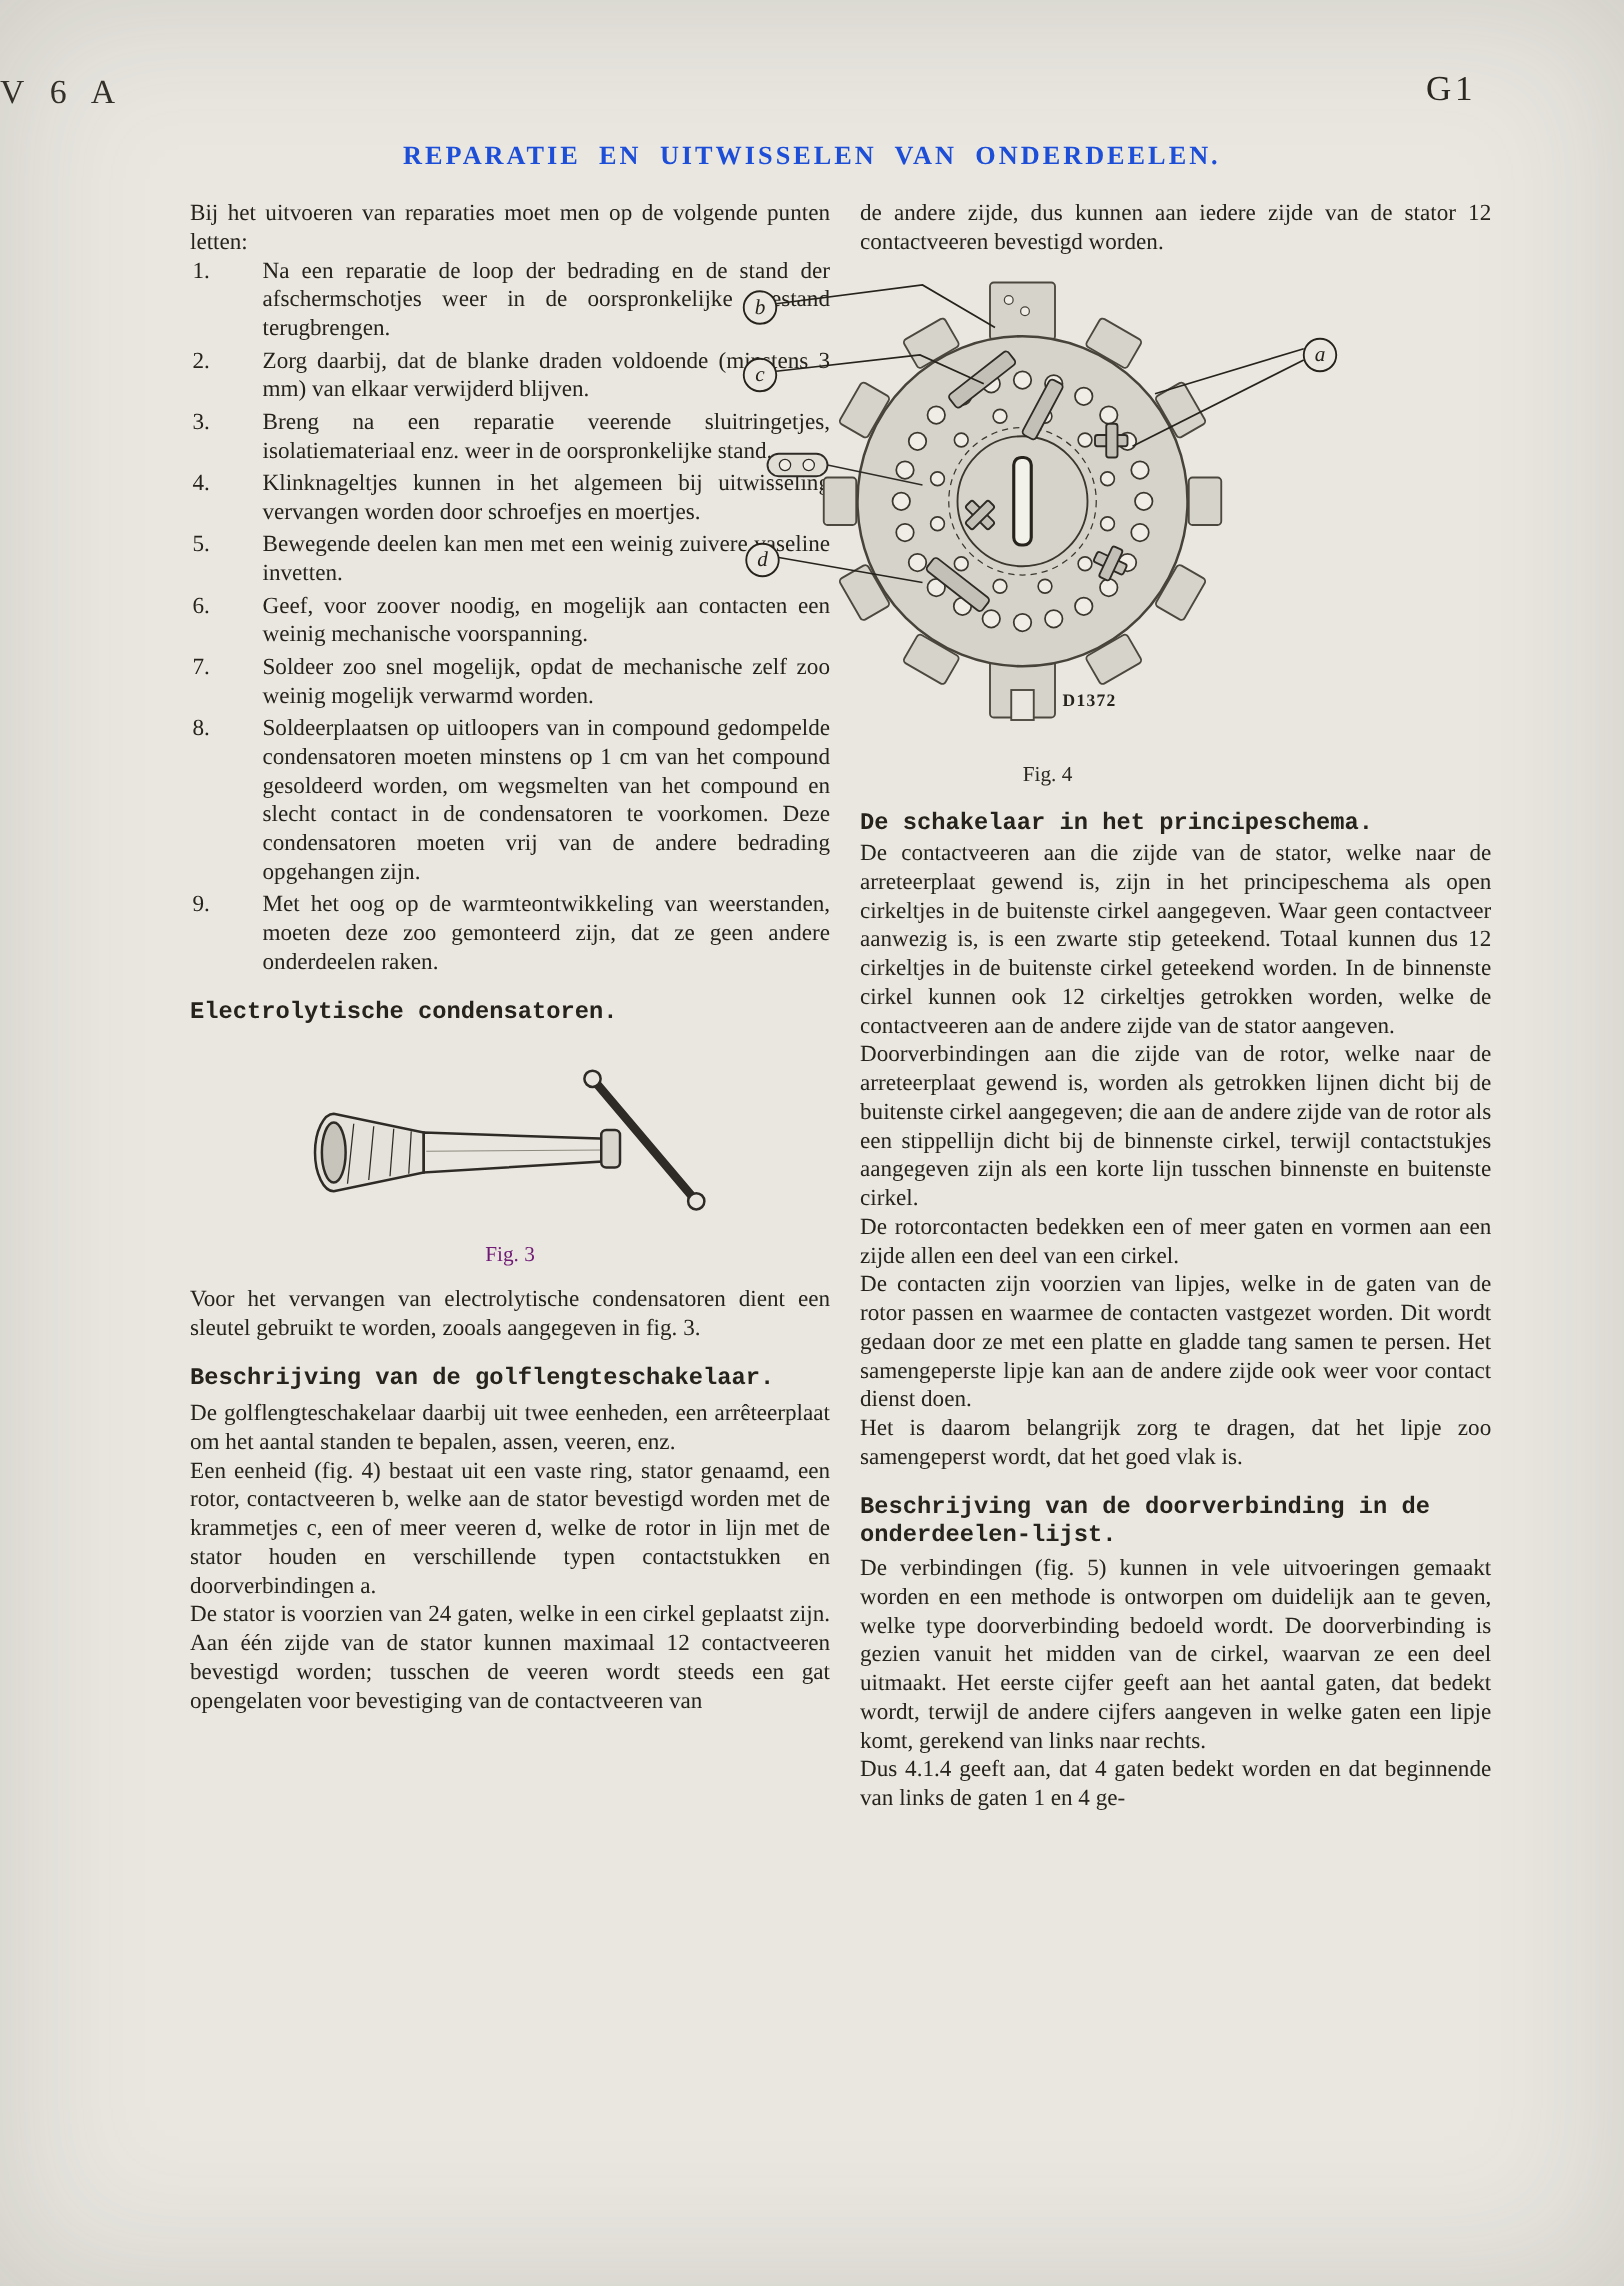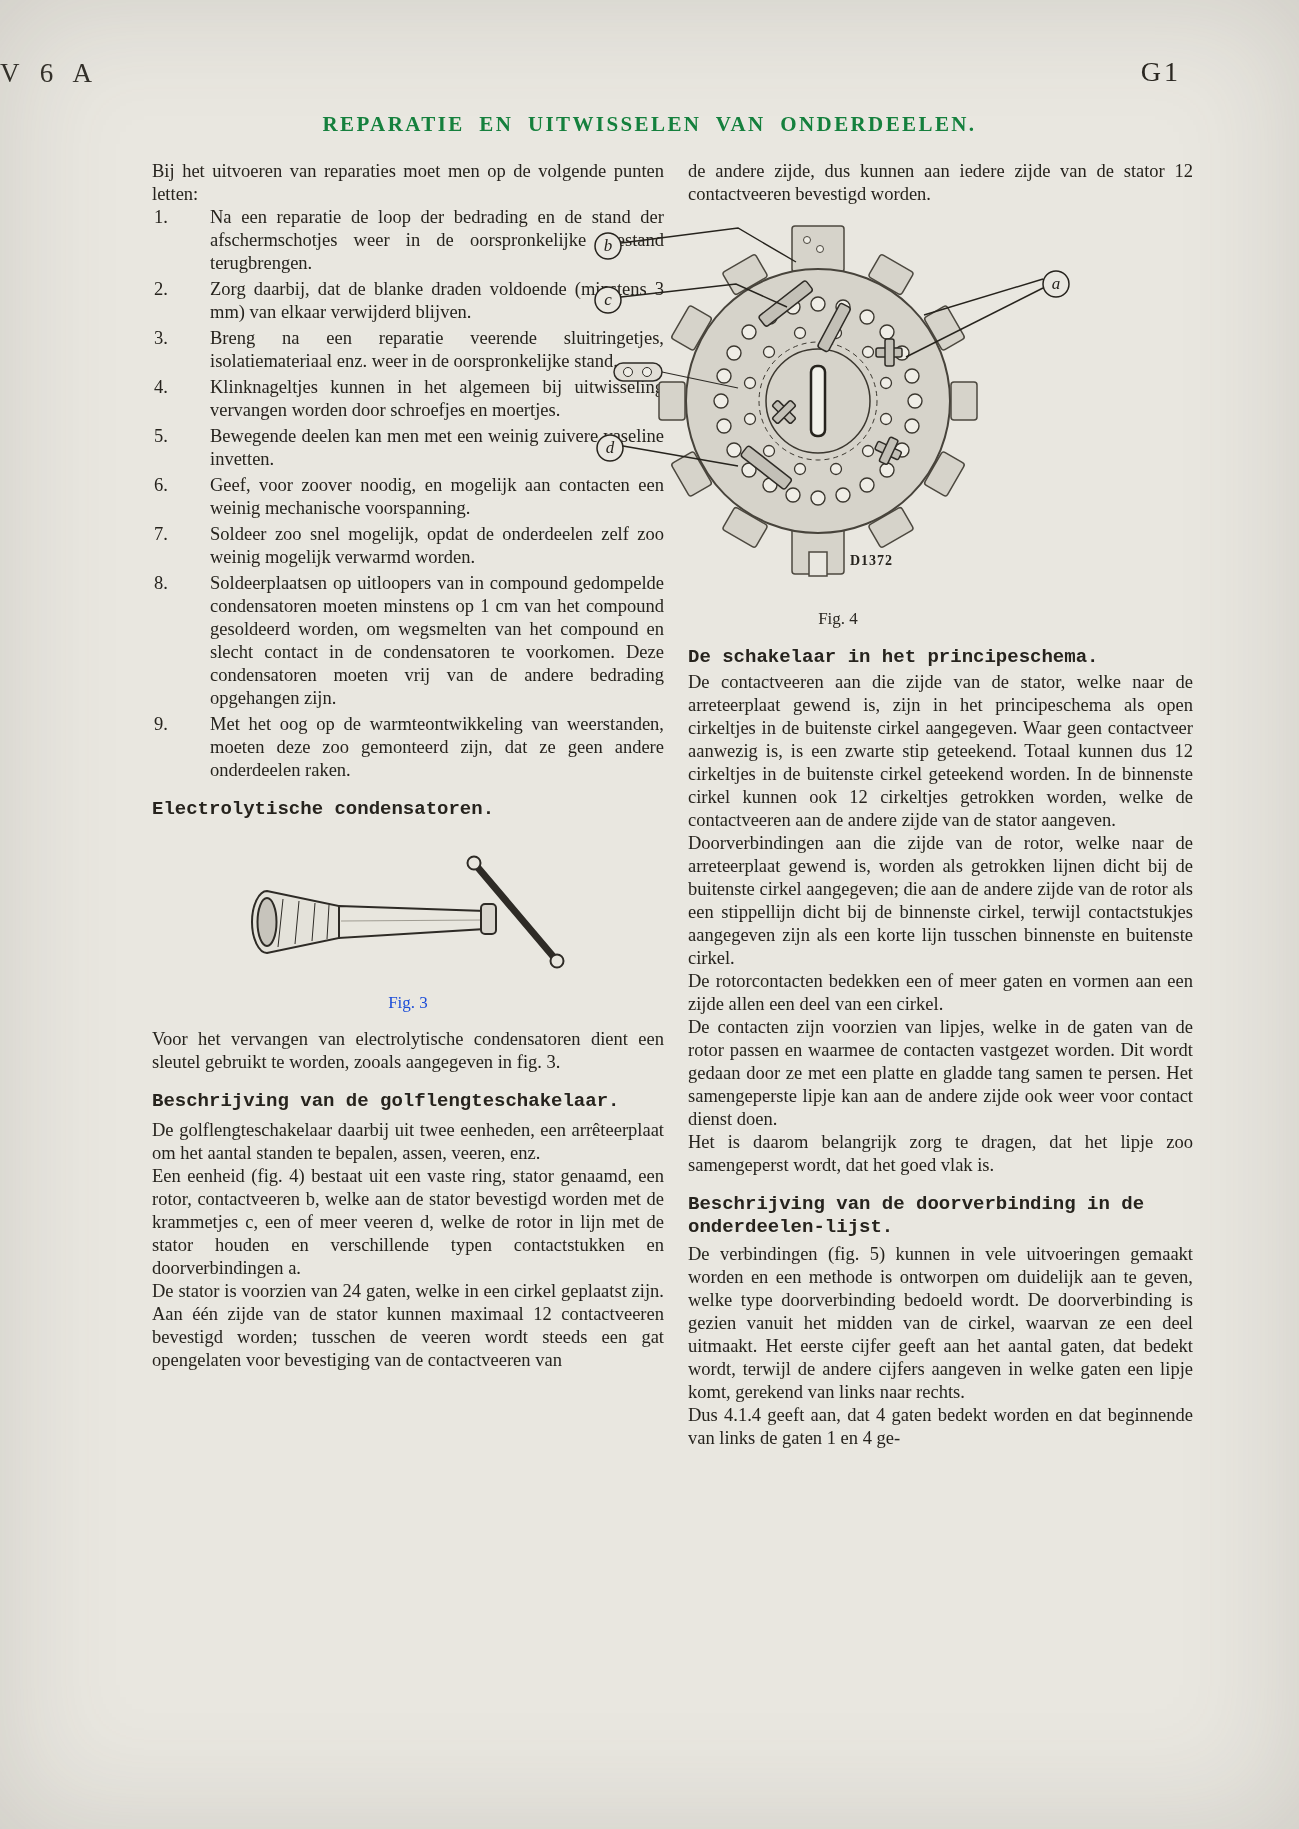--- a/index.html
+++ b/index.html
@@ -10,38 +10,38 @@
     color:#26231d;
     -webkit-font-smoothing:antialiased;
   }
   .vignette{ position:absolute; inset:0; pointer-events:none;
     box-shadow: inset 0 0 120px rgba(90,85,75,.18); }
 
   .header-model{ position:absolute; top:58px; left:0; width:1252px; text-align:left;
     font-size:27px; letter-spacing:7px; color:#33302a; }
   .header-page{ position:absolute; top:56px; right:118px; font-size:28px; letter-spacing:3px; color:#2b2822; }
   .page-title{ position:absolute; top:112px; left:0; width:1299px; text-align:center;
-    font-size:21px; font-weight:bold; letter-spacing:2.4px; word-spacing:7px; color:#15803d; }
+    font-size:21px; font-weight:bold; letter-spacing:2.4px; word-spacing:7px; color:#1d4ed8; }
 
   .col{ position:absolute; top:160px; font-size:18.5px; line-height:23px; }
   .col-left{ left:152px; width:512px; }
   .col-right{ left:688px; width:505px; }
   .col p{ margin:0; text-align:justify; }
 
   .num-item{ display:flex; margin-bottom:3px; }
   .num-item .num{ flex:none; width:56px; padding-left:2px; }
   .num-item .itxt{ flex:1; text-align:justify; }
 
   .sec-heading{ font-weight:bold; font-size:19px; margin:16px 0 6px;font-family:Liberation Mono, monospace; }
   .sec-heading.tight{ margin-bottom:2px; }
   .heading-line{ font-weight:bold; font-size:19px; }
 
   .figure{ text-align:center; }
   .fig3-wrap{ margin:20px auto 2px; width:370px; }
-  .fig-caption{ text-align:center; font-size:17px; margin:6px 0 14px; color:#1d4ed8; }
+  .fig-caption{ text-align:center; font-size:17px; margin:6px 0 14px; color:#701a75; }
 
   .fig4-wrap{ width:500px; margin:10px 0 0 -100px; position:relative; }
   .fig4-caption{ width:500px; margin-left:-100px; text-align:center; font-size:17px; margin-top:20px; margin-bottom:12px; color:#2b2822; }
 
   svg text.callout{ font-family:"Liberation Serif",serif; font-style:italic; font-size:17px; fill:#26231d; }
   svg text.drawno{ font-family:"Liberation Serif",serif; font-weight:bold; font-size:14px; letter-spacing:1px; fill:#26231d; }
 </style>
 </head>
 <body>
 
@@ -73,21 +73,21 @@
   <div class="num-item">
     <span class="num">5.</span>
     <span class="itxt">Bewegende deelen kan men met een weinig zuivere vaseline invetten.</span>
   </div>
   <div class="num-item">
     <span class="num">6.</span>
     <span class="itxt">Geef, voor zoover noodig, en mogelijk aan contacten een weinig mechanische voorspanning.</span>
   </div>
   <div class="num-item">
     <span class="num">7.</span>
-    <span class="itxt">Soldeer zoo snel mogelijk, opdat de onderdeelen zelf zoo weinig mogelijk verwarmd worden.</span>
+    <span class="itxt">Soldeer zoo snel mogelijk, opdat de mechanische zelf zoo weinig mogelijk verwarmd worden.</span>
   </div>
   <div class="num-item">
     <span class="num">8.</span>
     <span class="itxt">Soldeerplaatsen op uitloopers van in compound gedompelde condensatoren moeten minstens op 1 cm van het compound gesoldeerd worden, om wegsmelten van het compound en slecht contact in de condensatoren te voorkomen. Deze condensatoren moeten vrij van de andere bedrading opgehangen zijn.</span>
   </div>
   <div class="num-item">
     <span class="num">9.</span>
     <span class="itxt">Met het oog op de warmteontwikkeling van weerstanden, moeten deze zoo gemonteerd zijn, dat ze geen andere onderdeelen raken.</span>
   </div>
 

